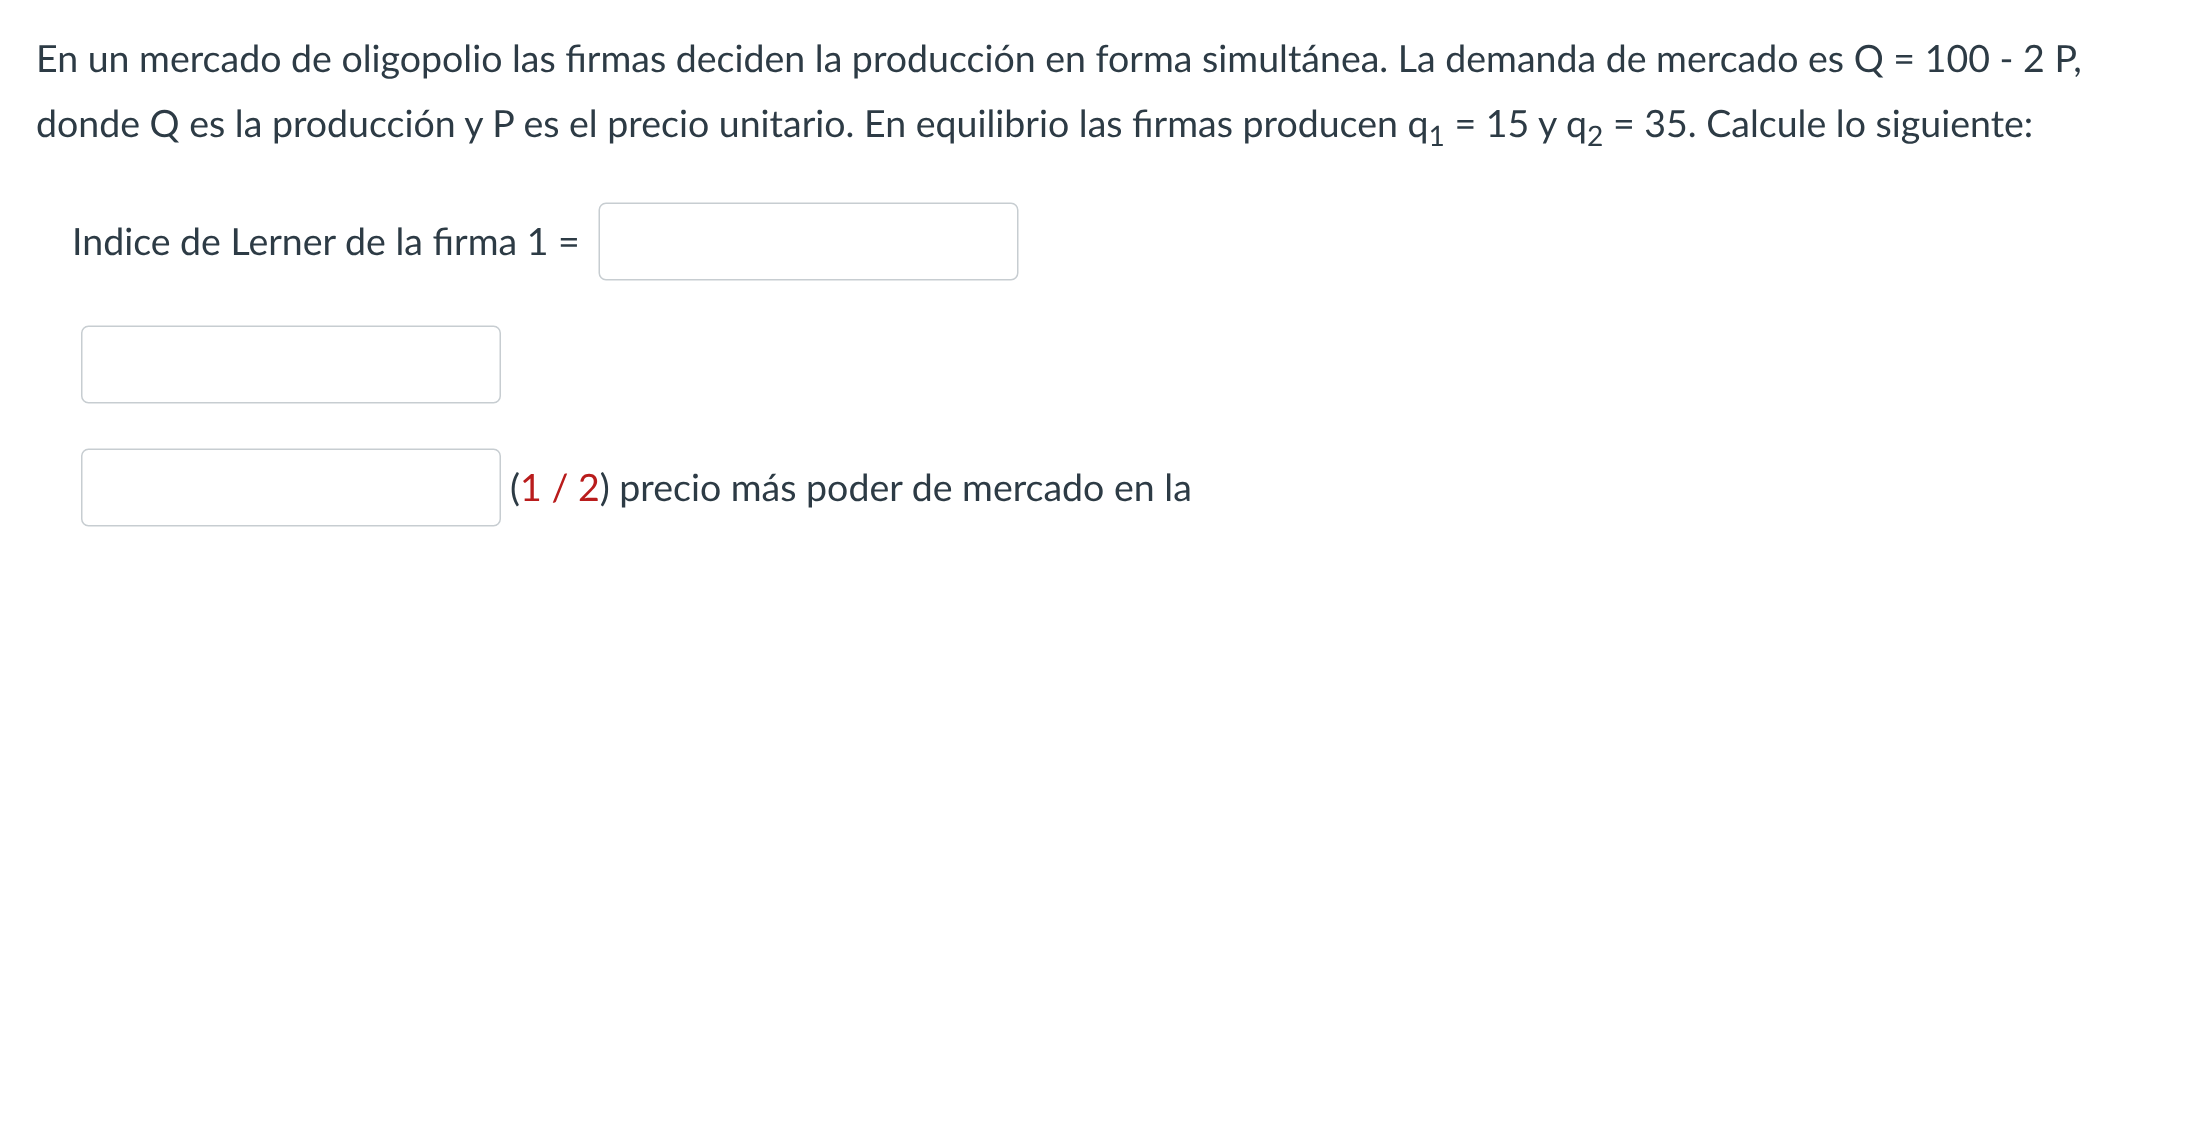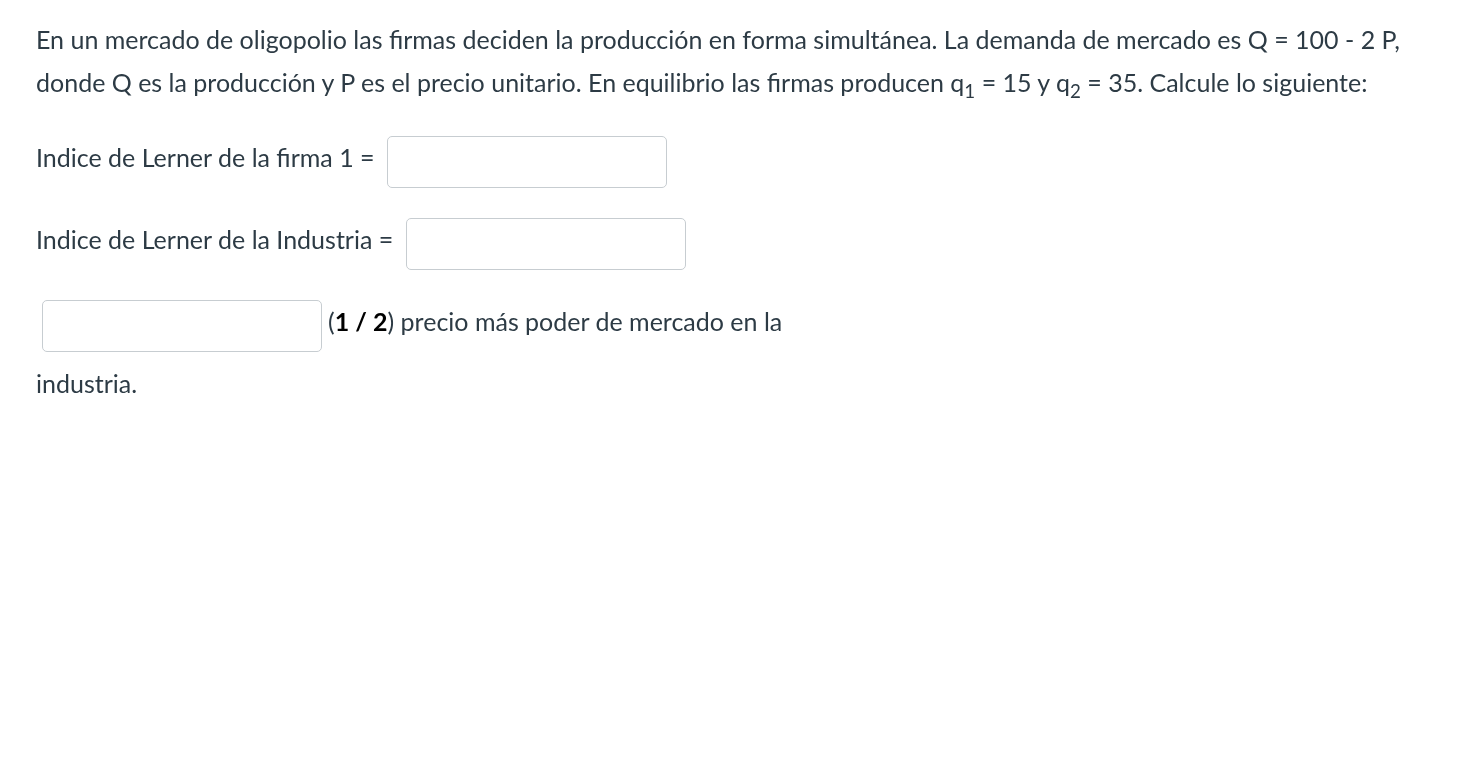--- a/index.html
+++ b/index.html
@@ -7,51 +7,52 @@
     padding: 0;
     width: 1472px;
     height: 758px;
     background: #ffffff;
     font-family: "Lato", "Helvetica Neue", Arial, sans-serif;
     color: #2d3b45;
     font-size: 25px;
     line-height: 1.7;
   }
   .page {
-    padding: 18px 20px 20px 36px;
+    padding: 18px 20px 20px 24px;
     box-sizing: border-box;
   }
   .problem-text {
     margin-bottom: 28px;
   }
   .qline {
     display: flex;
-    align-items: flex-start;
+    align-items: center;
     flex-wrap: wrap;
     margin-top: 30px;
     margin-bottom: 30px;
+    margin-left: 24px;
   }
   .qline span.lbl {
     white-space: pre;
   }
   input.blank {
     border: 1px solid #c7cdd1;
     border-radius: 5px;
     height: 52px;
     width: 280px;
     font-size: 25px;
     padding: 0 10px;
     margin: 0 6px;
     box-sizing: border-box;
     background: #fff;
     color: #2d3b45;
   }
   .hint {
-    color: #000000;
-    font-weight: 700;
+    color: #b91c1c;
+    font-weight: 400;
   }
   sub {
     font-size: 0.75em;
     vertical-align: sub;
   }
 </style>
 </head>
 <body>
 
 <div class="page">
@@ -60,25 +61,23 @@
     <span>En un mercado de oligopolio las firmas deciden la producción en forma simultánea. La demanda de mercado es Q = 100 - 2 P, donde Q es la producción y P es el precio unitario. En equilibrio las firmas producen q</span><sub>1</sub><span> = 15 y q</span><sub>2</sub><span> = 35. Calcule lo siguiente:</span>
   </div>
 
   <div class="qline">
     <span class="lbl">Indice de Lerner de la firma 1 = </span>
     <input class="blank" type="text" value="" style="">
   </div>
 
 
   <div class="qline">
-    <span class="lbl">Indice de Lerner de la Industria = </span>
     <input class="blank" type="text" value="" style="">
   </div>
 
   <div class="qline" style="margin-bottom:10px;">
     <input class="blank" type="text" value="" style="">
     <span> (</span>
       <span class="hint">1 / 2</span>
       <span>) precio más poder de mercado en la</span>
   </div>
-  <div>industria.</div>
 
 </div>
 
 </body></html>

